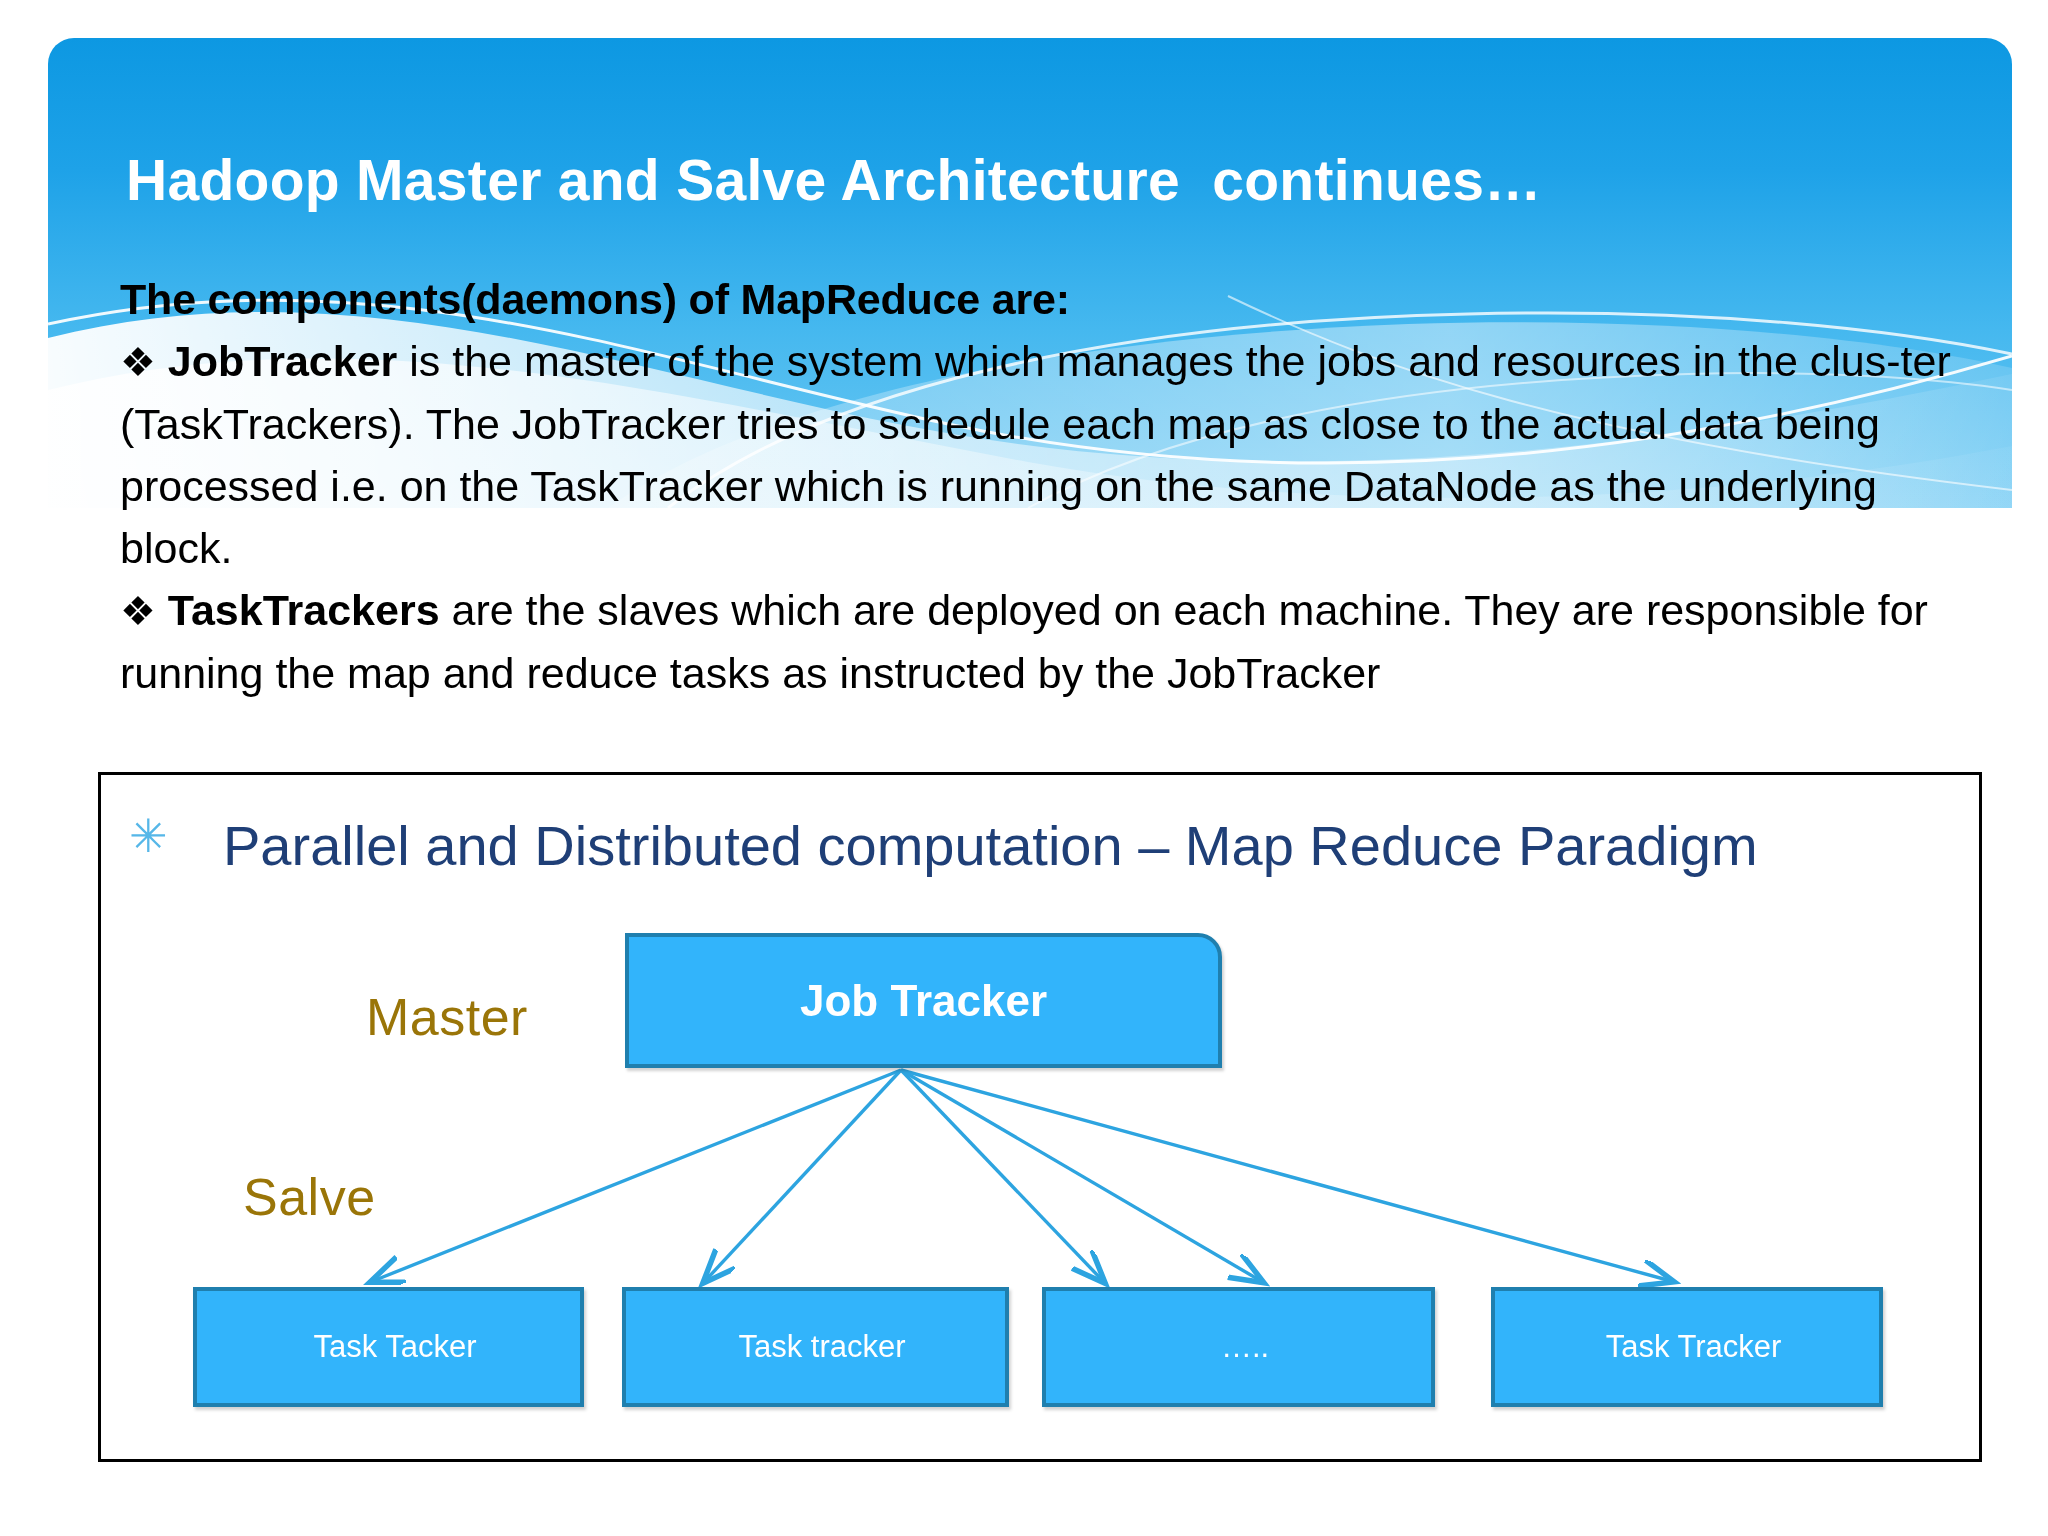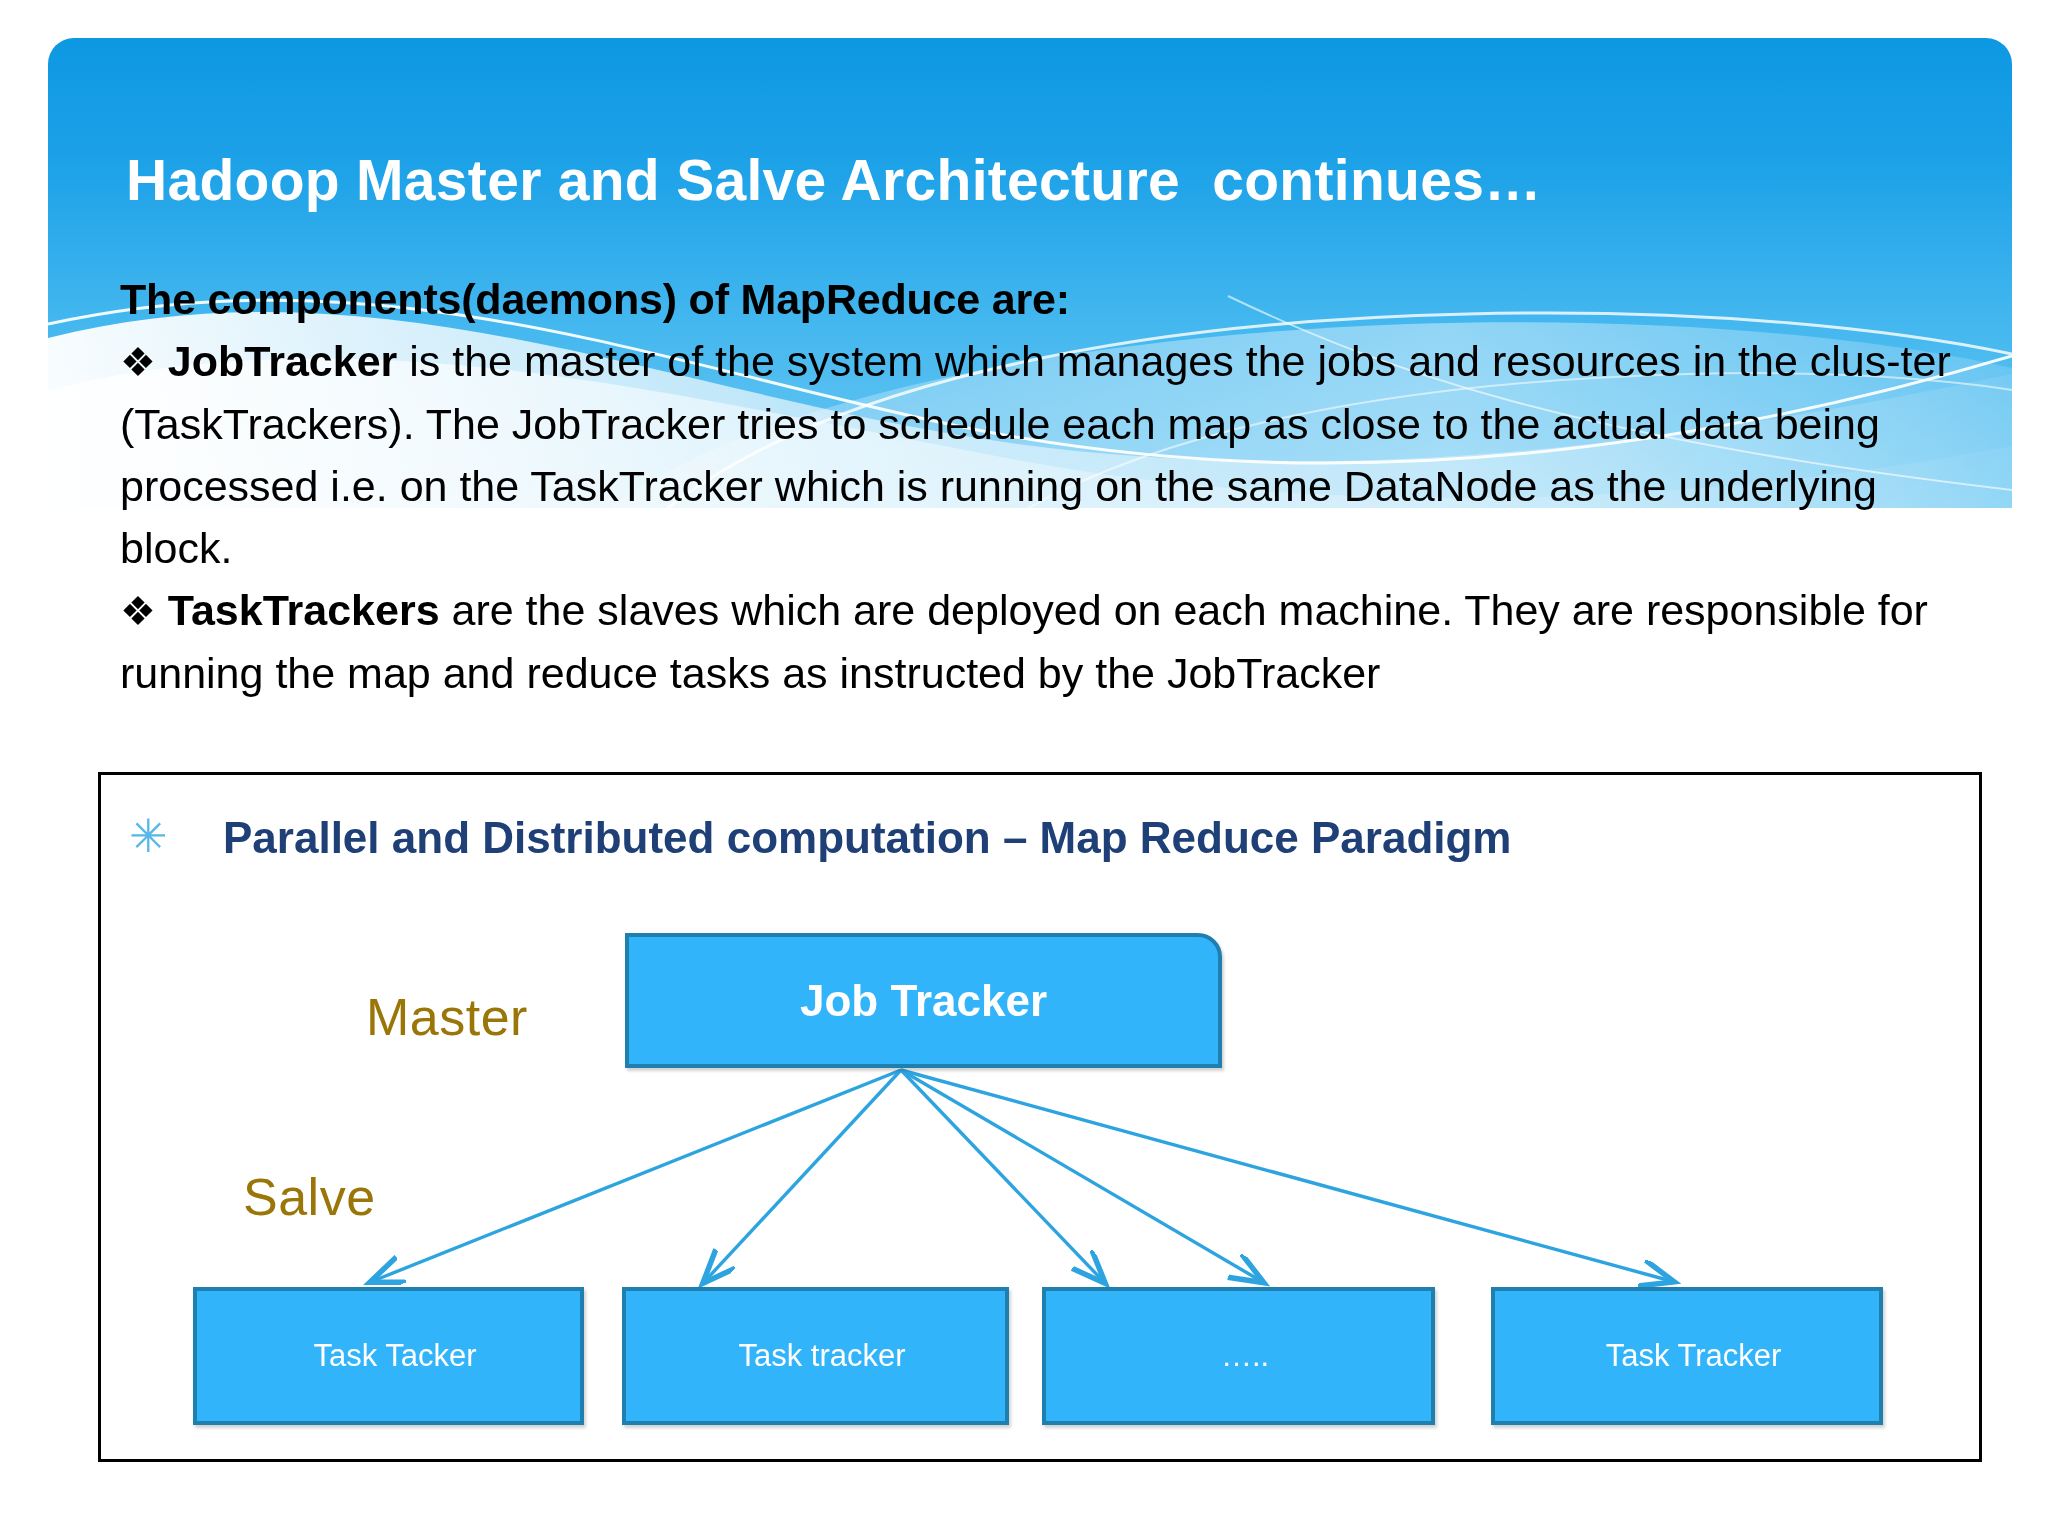--- a/index.html
+++ b/index.html
@@ -78,22 +78,22 @@
     height: 690px;
     border: 3px solid #000000;
     background: #ffffff;
     box-sizing: border-box;
   }
   #diagram-heading {
     position: absolute;
     left: 122px;
     top: 38px;
     color: #1f3f77;
-    font-size: 44px;
-    font-weight: 700;
+    font-size: 56px;
+    font-weight: 400;
     white-space: nowrap;
   }
   #diagram-heading-bullet {
     position: absolute;
     left: 28px;
     top: 34px;
     color: #56b7e8;
     font-size: 46px;
     font-family: "DejaVu Sans", sans-serif;
   }
@@ -126,21 +126,21 @@
     top: 158px;
     width: 597px;
     height: 135px;
     font-size: 44px;
     font-weight: bold;
     border-radius: 0 24px 0 0;
     box-shadow: 2px 3px 3px rgba(0,0,0,0.18);
   }
   .leaf-box {
     top: 512px;
-    height: 138px;
+    height: 120px;
     font-size: 31px;
     font-weight: 400;
     box-shadow: 2px 3px 3px rgba(0,0,0,0.18);
     padding-left: 13px;
   }
   #box-tt1 { left: 68px;   width: 391px; }
   #box-tt2 { left: 497px;  width: 387px; }
   #box-tt3 { left: 917px;  width: 393px; }
   #box-tt4 { left: 1366px; width: 392px; }
 

